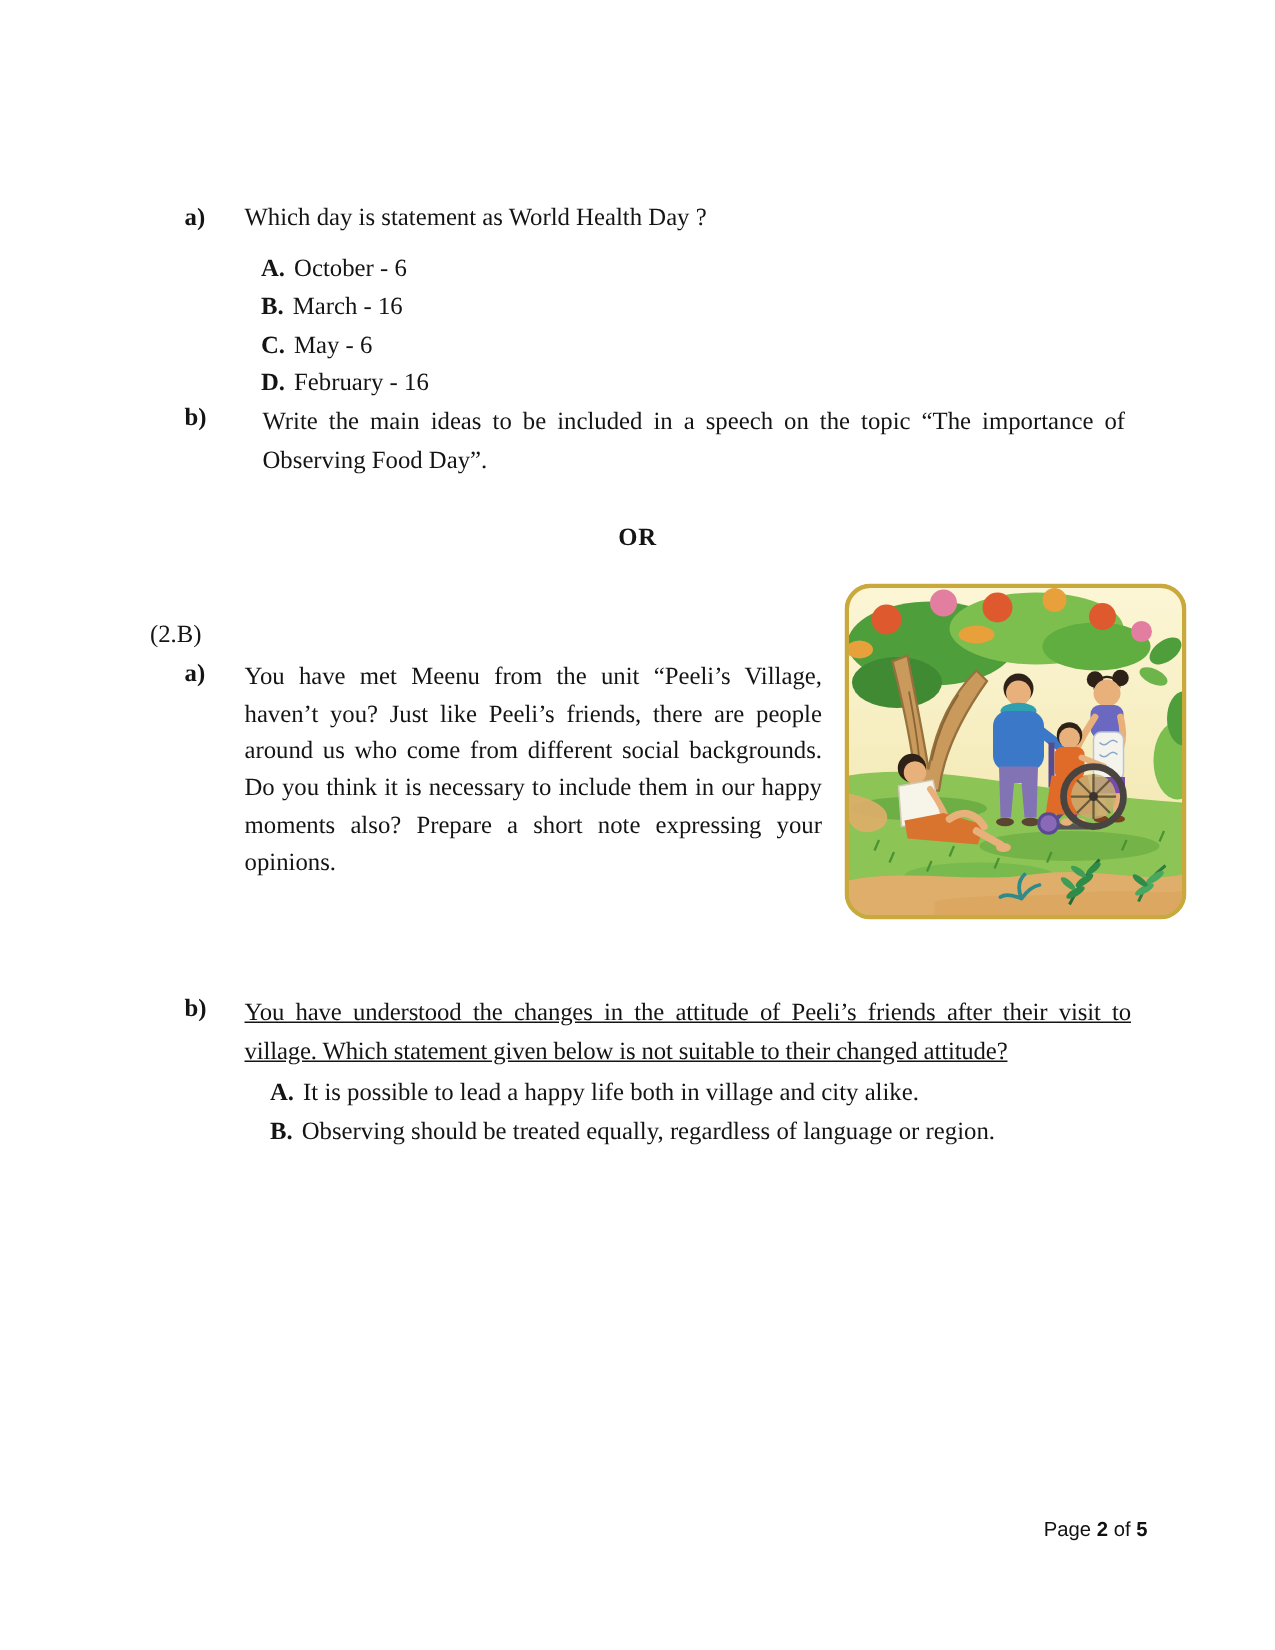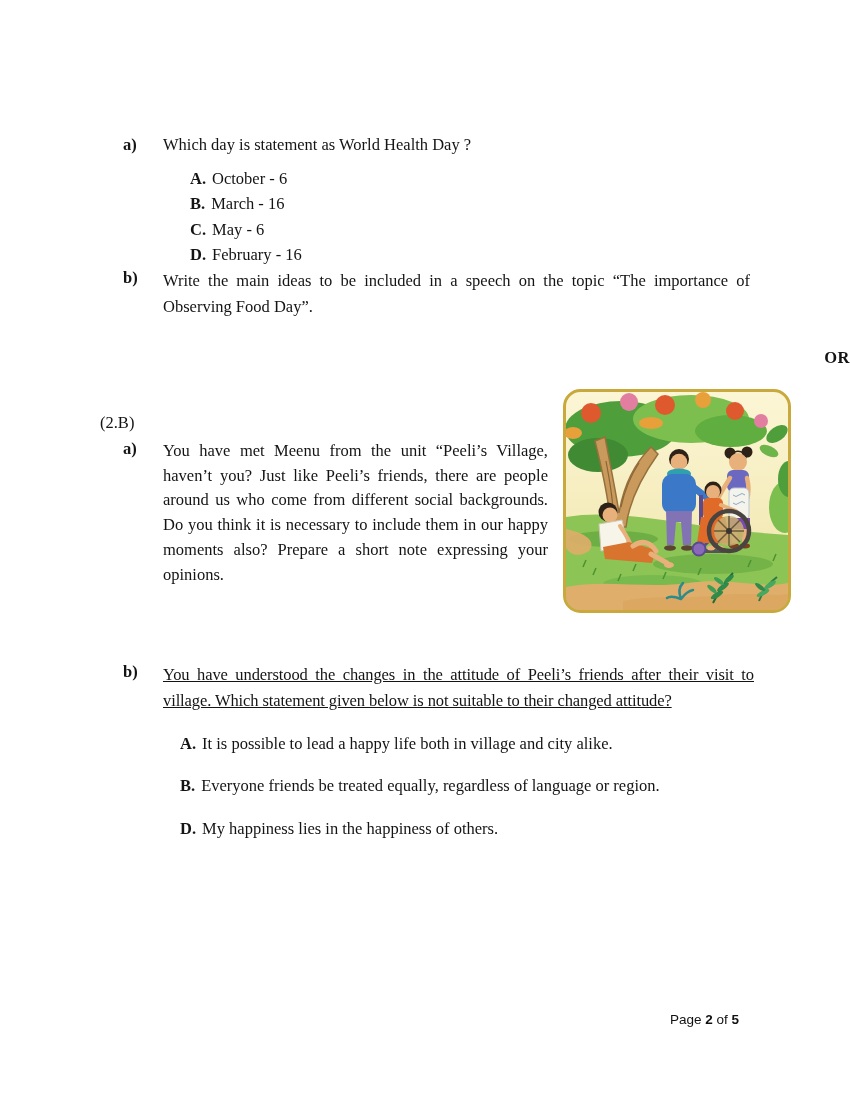--- a/index.html
+++ b/index.html
@@ -7,46 +7,46 @@
     position:relative; width:850px; height:1100px; background:#ffffff;
     font-family:"Liberation Serif", serif; color:#141414; font-size:16.5px;
     overflow:hidden;
   }
   .qrow { position:absolute; display:flex; }
   .qlabel { font-weight:bold; width:40px; flex:0 0 40px; }
   .qtext { flex:1; }
   .justify { text-align:justify; }
 
   #q1a { top:135px; left:123px; width:640px; }
-  #q1-options { position:absolute; top:166px; left:190px; }
+  #q1-options { position:absolute; top:166px; left:174px; }
   #q1-options .opt { line-height:25.4px; }
   #q2-options { position:absolute; top:715px; left:180px; }
-  #q2-options .opt { line-height:26.4px;margin-top:16px; }
+  #q2-options .opt { line-height:26.4px; }
   .opt-label { font-weight:bold; margin-right:6px; }
 
   #q1b { top:268px; left:123px; width:627px; }
-  #q1b .qtext { line-height:25.5px; }
+  #q1b .qtext { line-height:25.5px;margin-left:12px; }
 
   #or-divider {
     position:absolute; top:348px; left:0; width:850px;
-    text-align:right; font-weight:bold; letter-spacing:0.5px;
+    text-align:center; font-weight:bold; letter-spacing:0.5px;
   }
 
   #illustration { position:absolute; top:389px; left:563px; width:228px; height:224px; }
 
   #sec2b-heading { position:absolute; top:413px; left:100px; font-weight:normal; }
 
   #q2a { top:439px; left:123px; width:425px; }
   #q2a .qtext { line-height:24.7px;font-family:Liberation Serif, serif; }
 
   #q2b { top:662px; left:123px; width:631px; }
   #q2b .qtext { line-height:26px; letter-spacing:-0.1px;text-decoration:underline; }
 
   #page-footer {
-    position:absolute; top:1012px; right:111px;
+    position:absolute; top:1012px; right:85px;
     font-family:"Liberation Sans", sans-serif; font-size:13.5px; color:#111;
   }
   #page-footer b { font-weight:bold; }
 </style>
 </head>
 <body>
 
 <div class="page">
 
   <div class="qrow" id="q1a">
@@ -209,24 +209,21 @@
   <div class="qrow" id="q2b">
     <span class="qlabel">b)</span>
     <span class="qtext justify">You have understood the changes in the attitude of Peeli’s friends after their visit to village. Which statement given below is not suitable to their changed attitude?</span>
   </div>
 
   <div id="q2-options">
     <div class="opt">
       <span class="opt-label">A.</span><span>It is possible to lead a happy life both in village and city alike.</span>
     </div>
     <div class="opt">
-      <span class="opt-label">B.</span><span>Everyone friends be treated equally, regardless of language or region.</span>
-    </div>
-    <div class="opt">
-      <span class="opt-label">D.</span><span>My happiness lies in the happiness of others.</span>
+      <span class="opt-label">B.</span><span>Observing should be treated equally, regardless of language or region.</span>
     </div>
   </div>
 
   <div id="page-footer">
     <span>Page</span>
     <b>2</b>
     <span>of</span>
     <b>5</b>
   </div>
 

